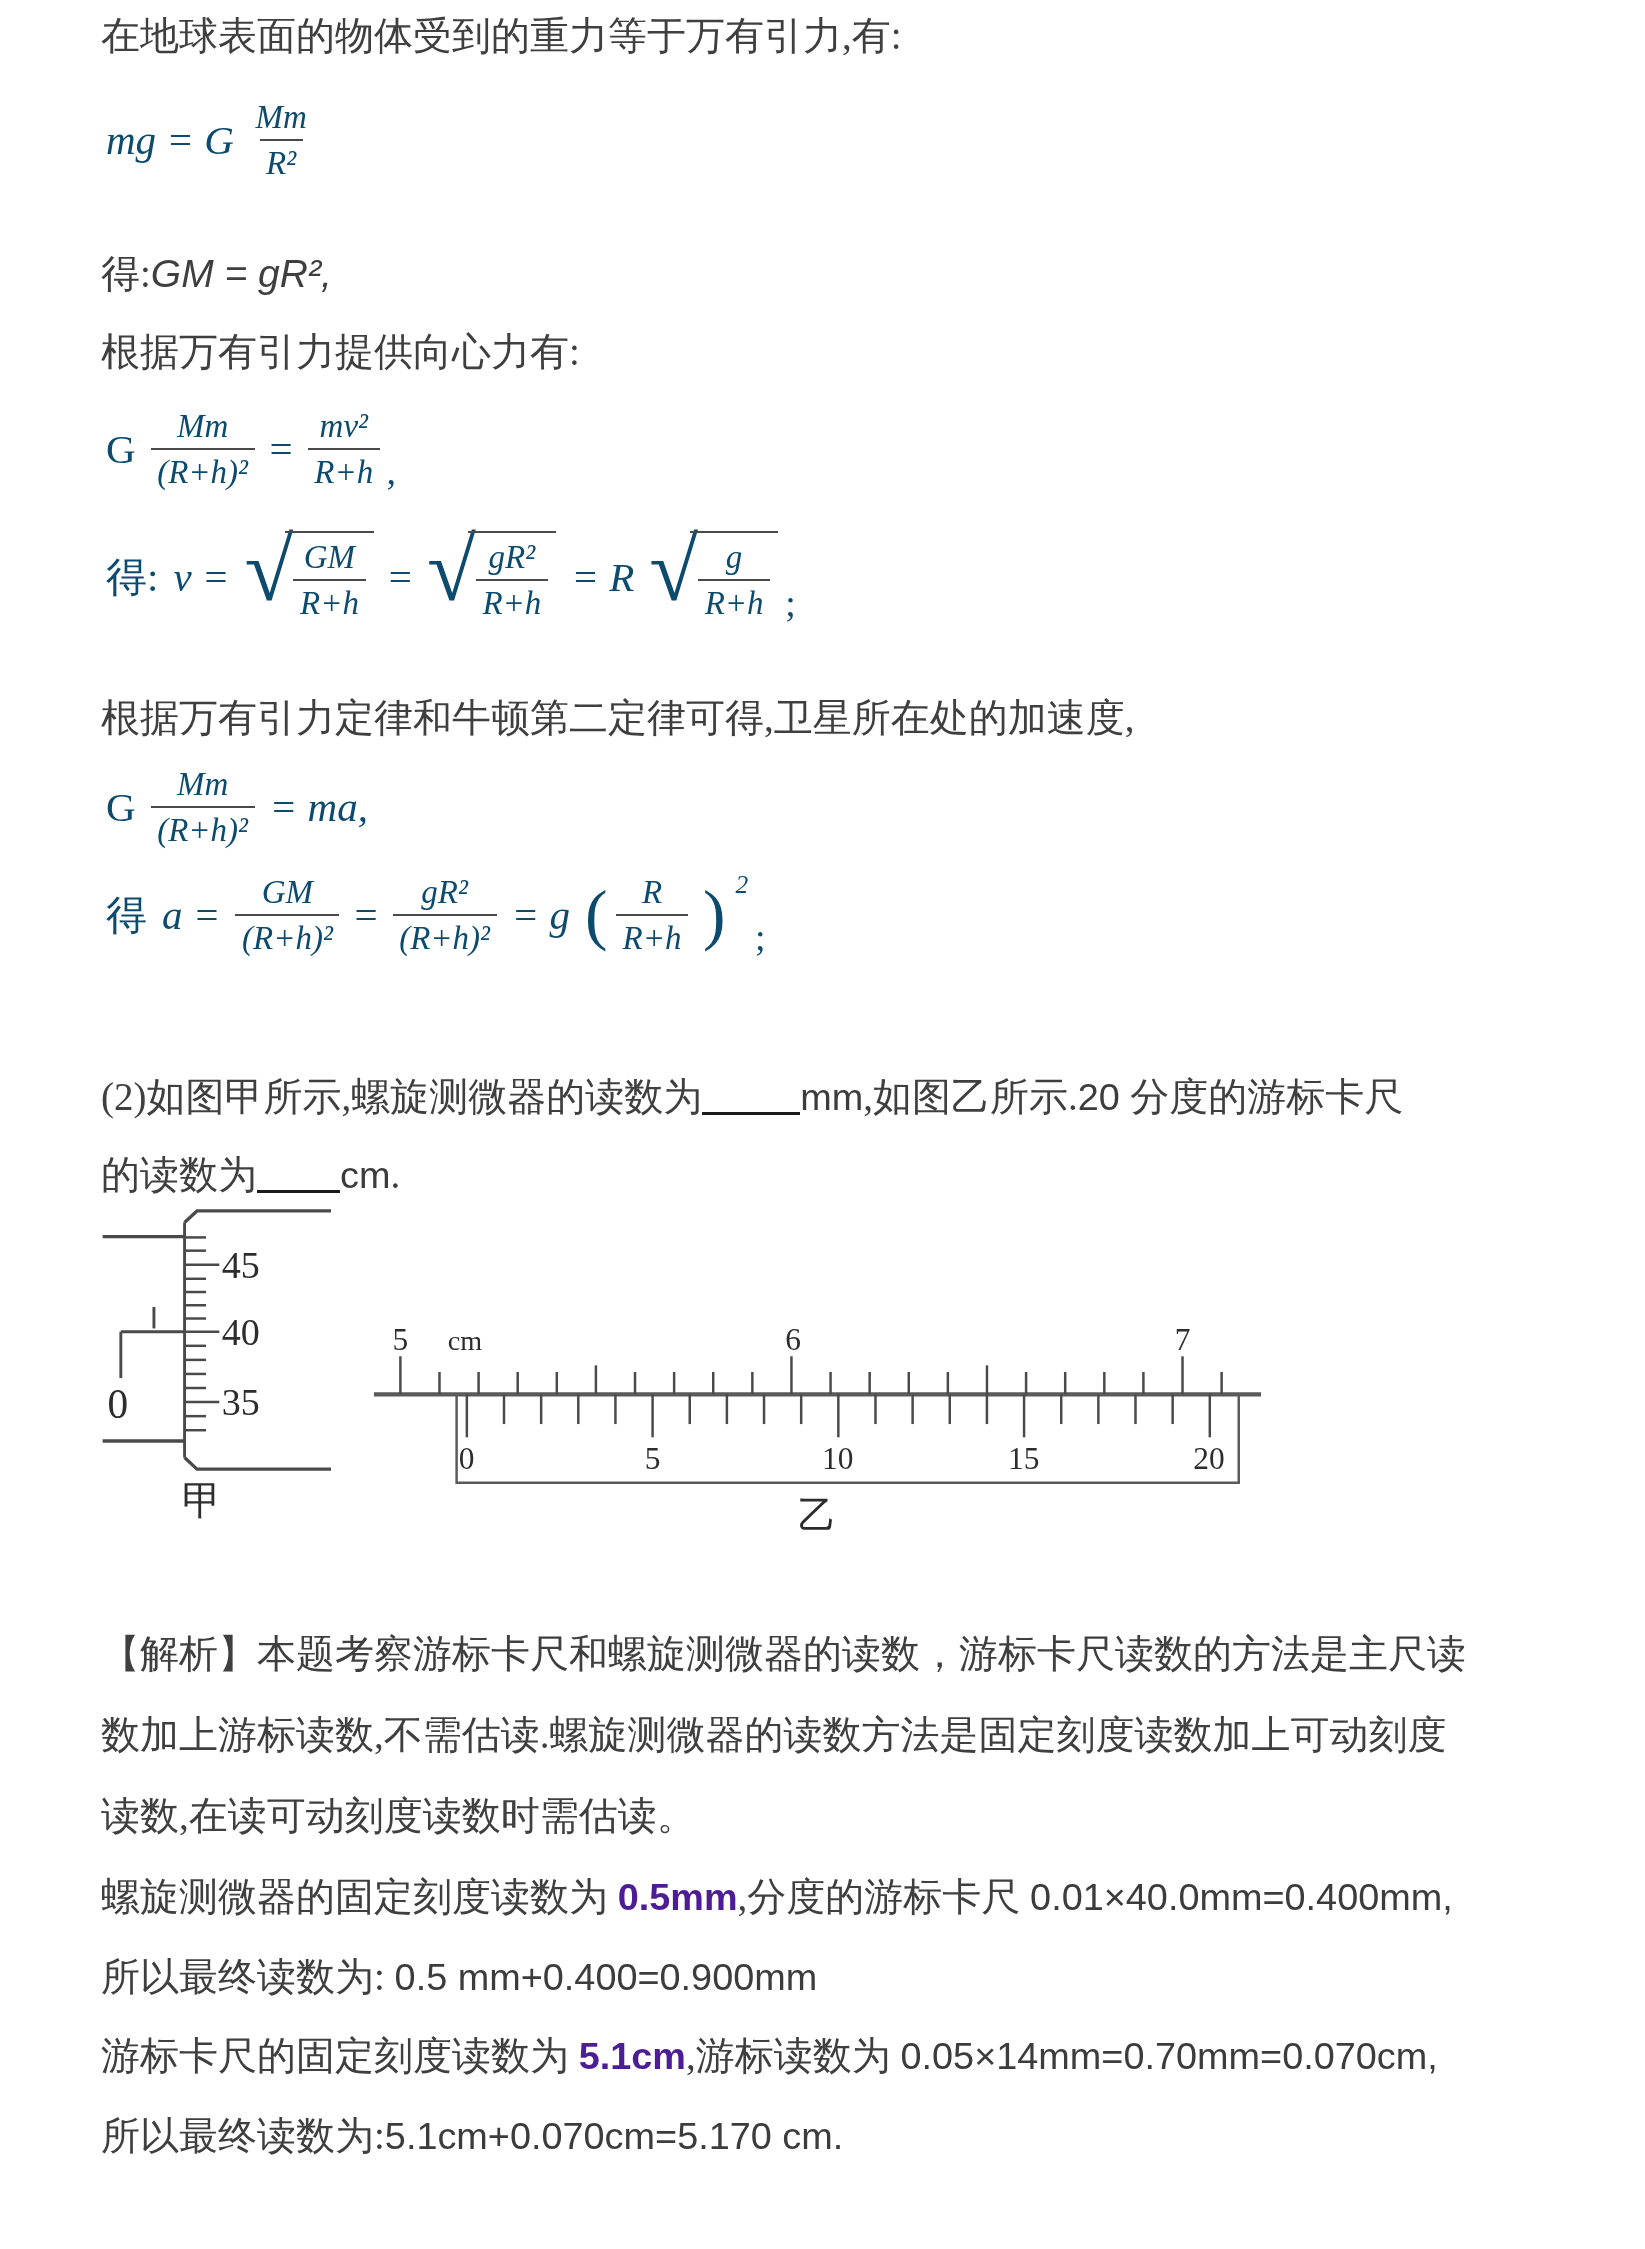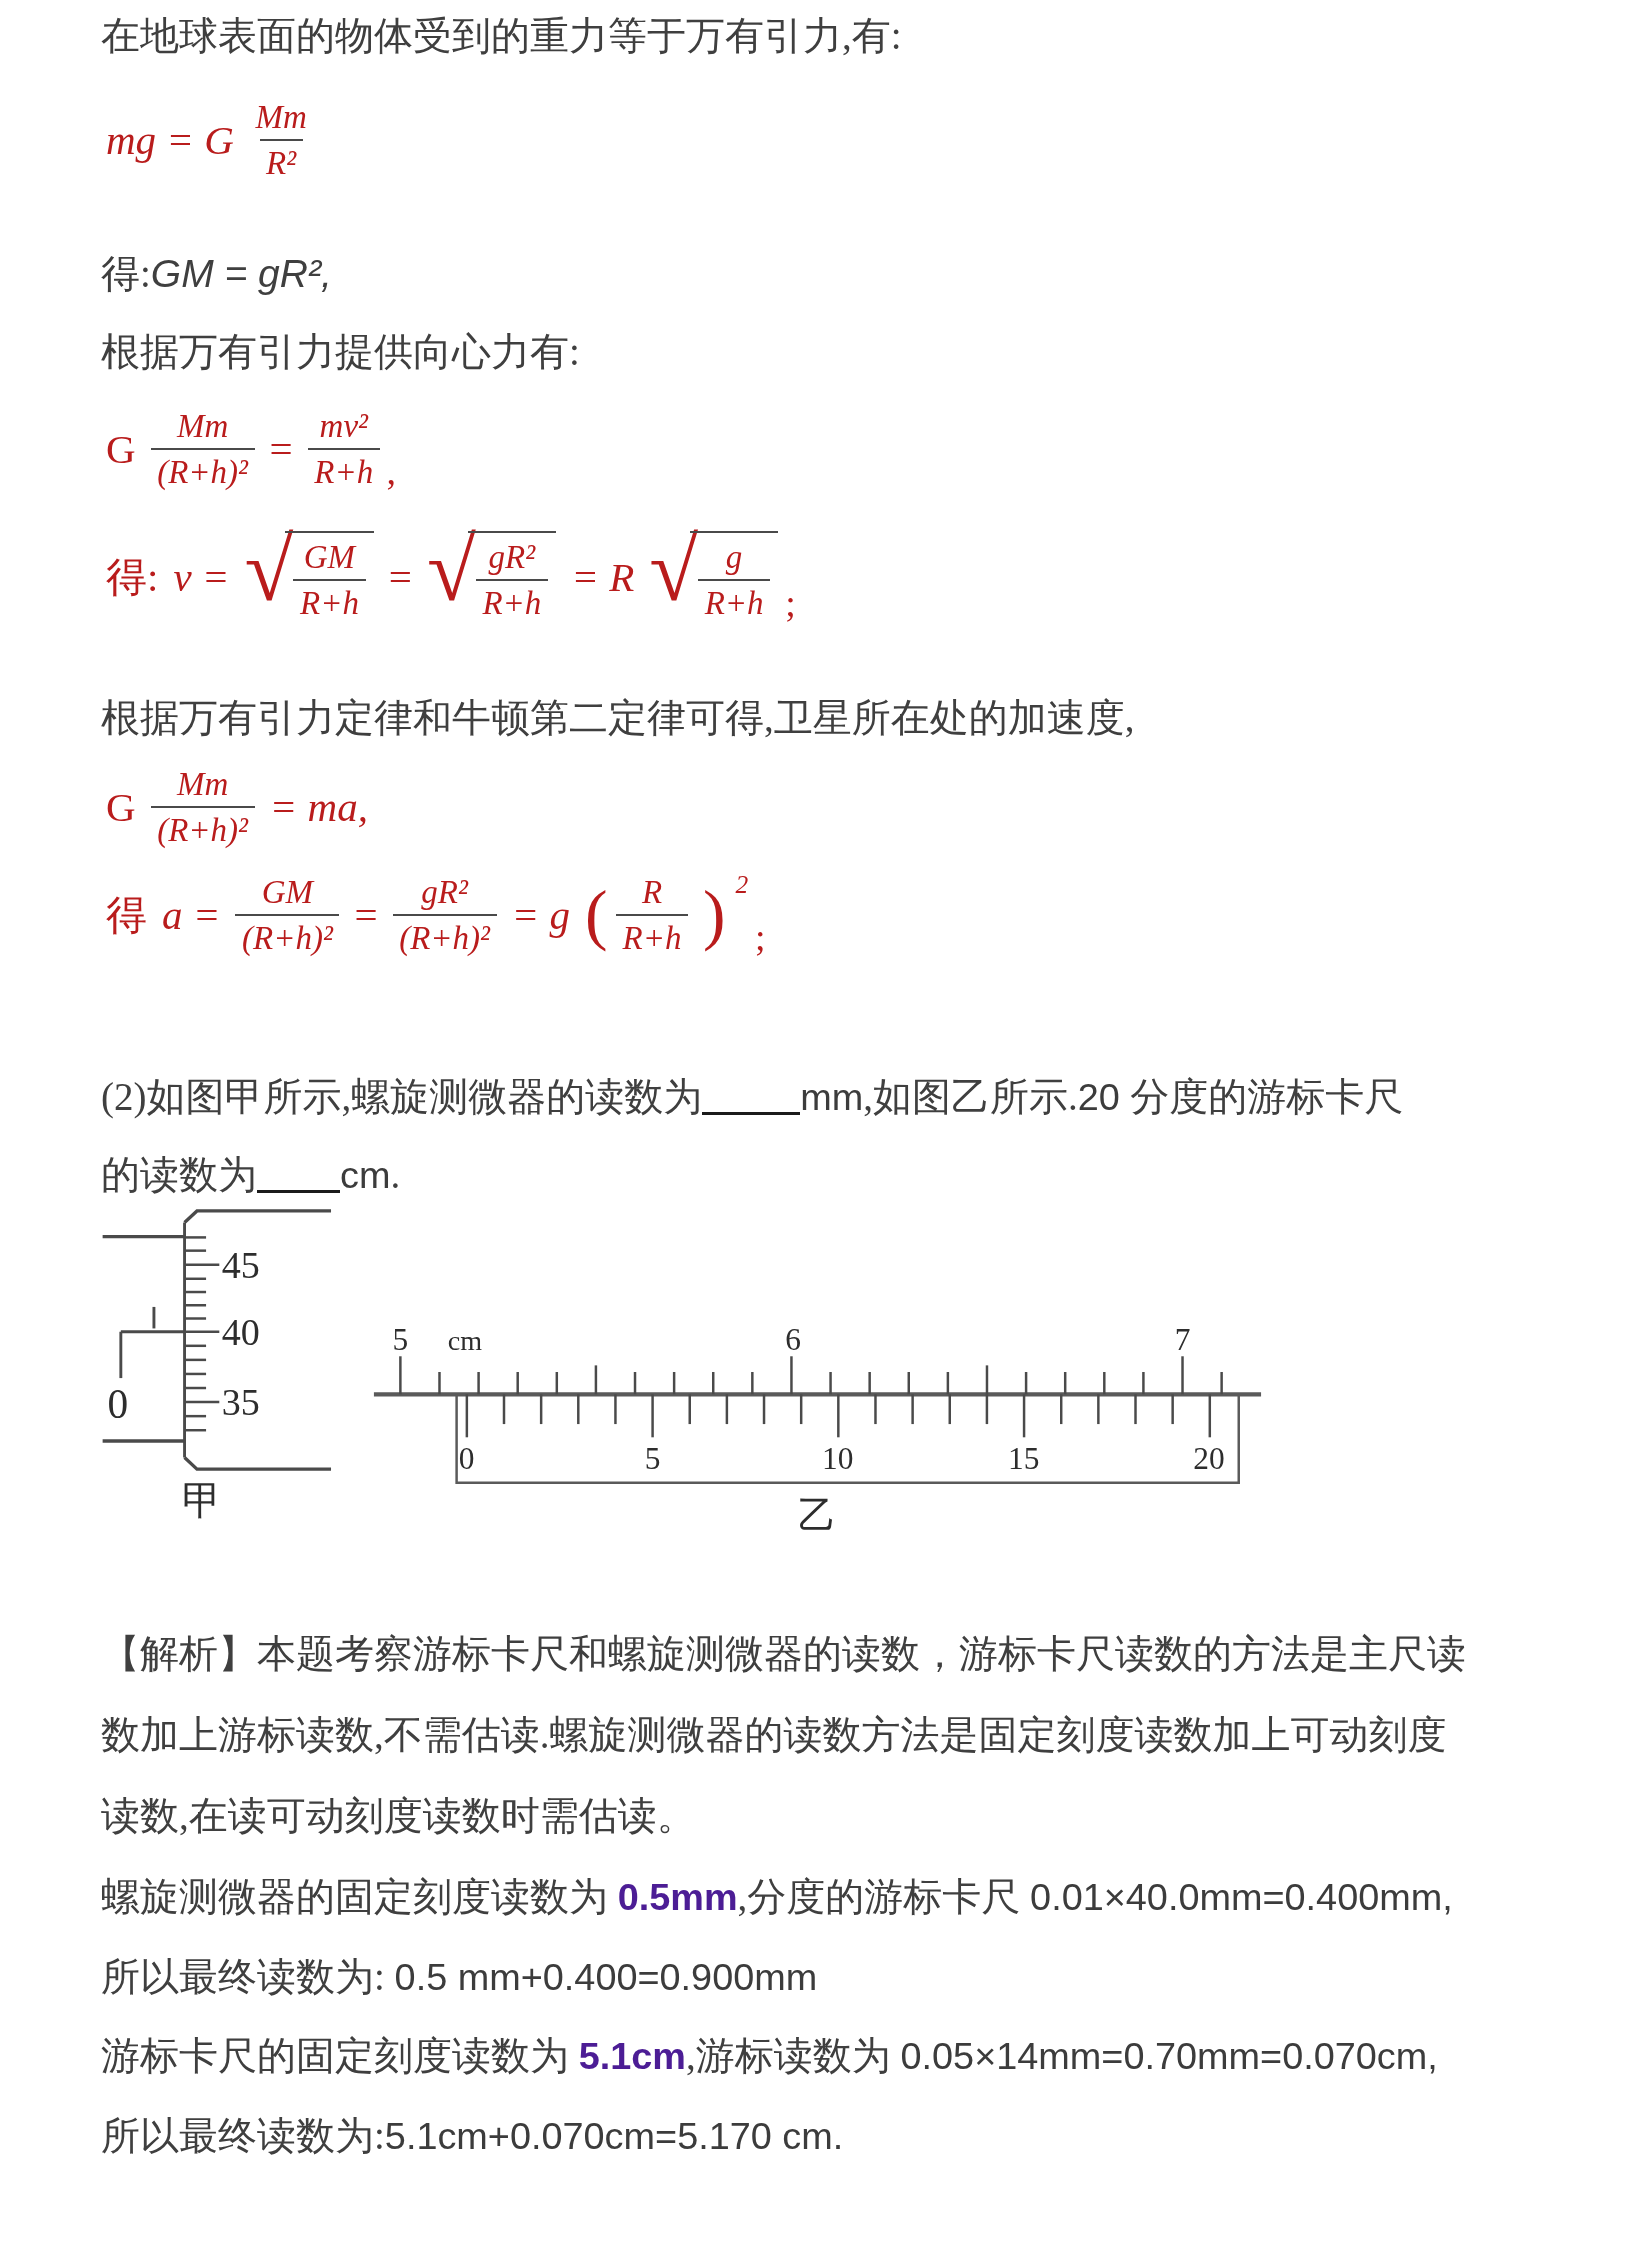--- a/index.html
+++ b/index.html
@@ -8,21 +8,21 @@
   .line{position:absolute;left:101px;white-space:nowrap;
         font-family:"Liberation Serif","DejaVu Serif",serif;
         font-size:39px;color:#3f3f3f;line-height:1.2;}
   .seg-cn{font-family:"Liberation Serif","DejaVu Serif",serif;}
   .seg-num{font-family:"Liberation Sans","DejaVu Sans",sans-serif;font-size:0.97em;color:#3c3c3c;}
   .seg-numb{font-family:"Liberation Sans","DejaVu Sans",sans-serif;font-weight:700;color:#4c1d95;font-size:0.97em;}
   .seg-math{font-family:Liberation Sans, sans-serif;font-style:italic;}
   .seg-blank{display:inline-block;height:8.3px;border-bottom:3.3px solid #1b1b1b;vertical-align:-5px;}
   .formula{position:absolute;left:106px;display:flex;align-items:center;gap:15px;
            font-family:"Liberation Serif","DejaVu Serif",serif;font-size:41px;font-style:italic;
-           color:#b91c1c;white-space:nowrap;line-height:1.1;}
+           color:#0c4a6e;white-space:nowrap;line-height:1.1;}
   .formula .up{font-style:normal;}
   .frac{display:inline-flex;flex-direction:column;align-items:center;font-size:33px;line-height:1.2;}
   .frac .num{padding:0 6.6px 1.7px;}
   .frac .den{border-top:2.5px solid #4a4a4a;padding:2.5px 6.6px 0;}
   .sqrt{display:inline-flex;align-items:stretch;}
   .rad{font-style:normal;font-size:89px;line-height:1;font-weight:300;align-self:flex-start;
        margin:-5px -8.3px 0 0;}
   .sqc{border-top:2.5px solid #4a4a4a;padding:5px 8.3px 1.7px;display:flex;align-items:center;}
   .tail{align-self:flex-end;margin:0 0 0 -8.3px;font-size:38px;}
   .paren{font-style:normal;font-size:1.65em;font-weight:300;line-height:0.9;}

